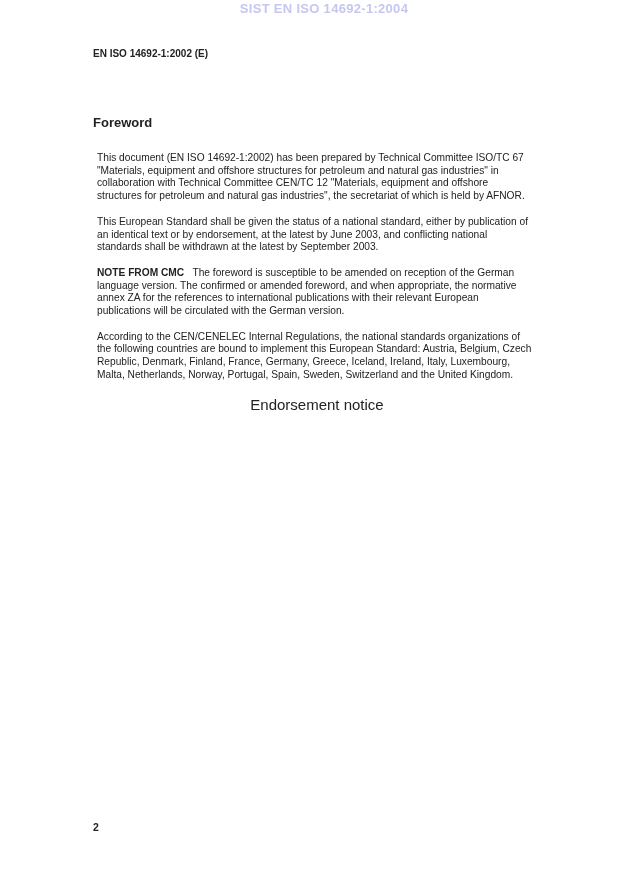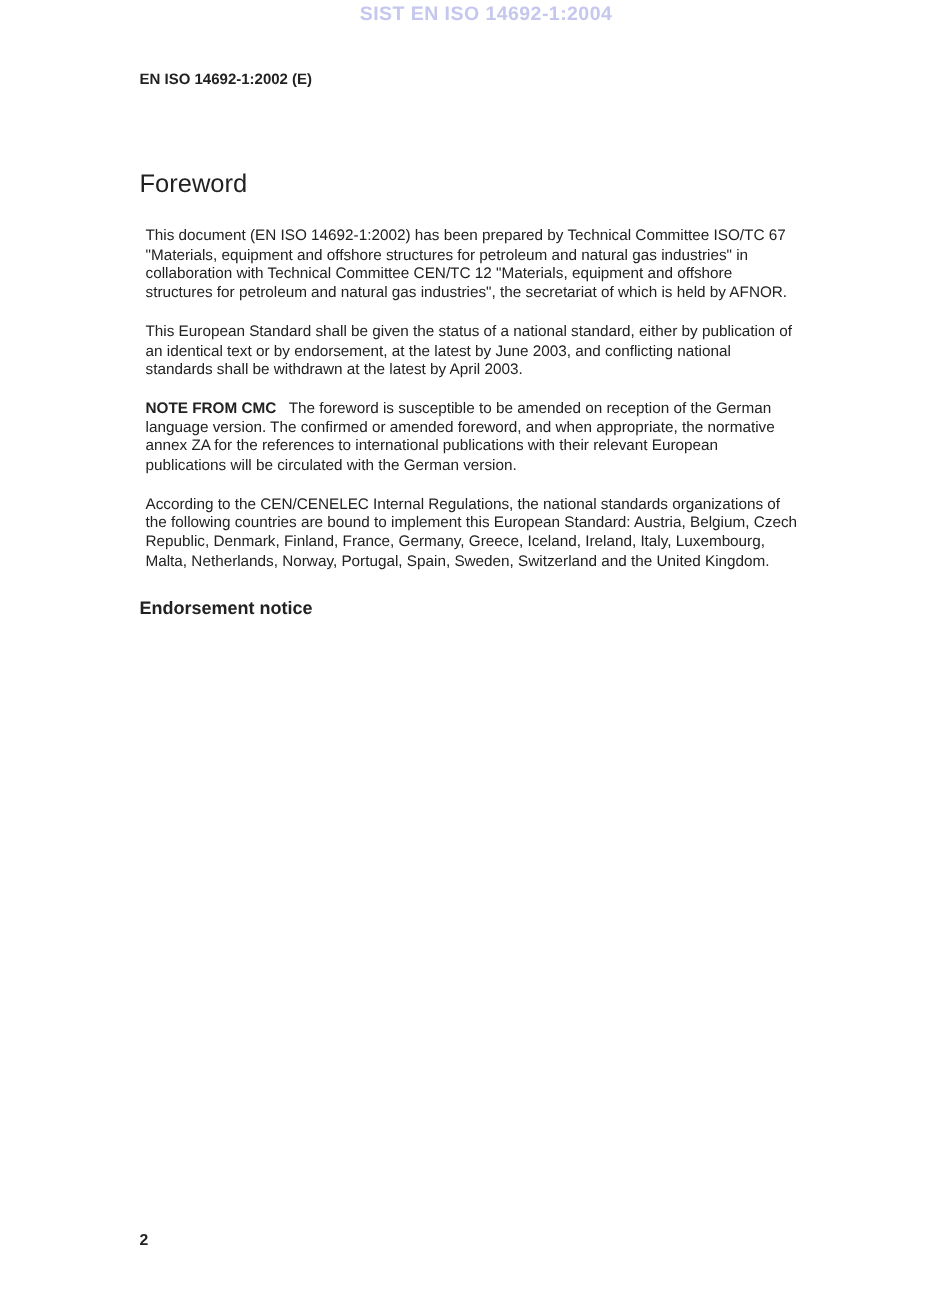--- a/index.html
+++ b/index.html
@@ -35,37 +35,38 @@
     font-weight: bold;
   }
   .content {
     position: absolute;
     left: 93px;
     top: 115px;
     width: 448px;
   }
   .foreword-title {
     margin: 0 0 21px 0;
-    font-size: 17px;
-    font-weight: normal;
+    font-size: 13px;
+    font-weight: bold;
     line-height: 16px;
   }
   .content p {
     margin: 0 0 13px 4px;
     font-size: 10.2px;
     line-height: 12.7px;
     white-space: pre;
   }
   .note-label {
     font-weight: bold;
   }
   .endorsement-title {
     margin: 16px 0 14px 0;
-    font-size: 12px;
-    font-weight: bold;
+    font-size: 15px;
+    font-weight: normal;
+    text-align: center;
     line-height: 14px;
   }
   .page-number {
     position: absolute;
     left: 93px;
     top: 821px;
     font-size: 10.5px;
     font-weight: bold;
   }
 </style>
@@ -82,21 +83,21 @@
 
     <h1 class="foreword-title">Foreword</h1>
 
     <p>This document (EN ISO 14692-1:2002) has been prepared by Technical Committee ISO/TC 67
 "Materials, equipment and offshore structures for petroleum and natural gas industries" in
 collaboration with Technical Committee CEN/TC 12 "Materials, equipment and offshore
 structures for petroleum and natural gas industries", the secretariat of which is held by AFNOR.</p>
 
     <p>This European Standard shall be given the status of a national standard, either by publication of
 an identical text or by endorsement, at the latest by June 2003, and conflicting national
-standards shall be withdrawn at the latest by April 2003.</p>
+standards shall be withdrawn at the latest by September 2003.</p>
 
     <p><span class="note-label">NOTE FROM CMC</span><span>   The foreword is susceptible to be amended on reception of the German
 language version. The confirmed or amended foreword, and when appropriate, the normative
 annex ZA for the references to international publications with their relevant European
 publications will be circulated with the German version.</span></p>
 
     <p>According to the CEN/CENELEC Internal Regulations, the national standards organizations of
 the following countries are bound to implement this European Standard: Austria, Belgium, Czech
 Republic, Denmark, Finland, France, Germany, Greece, Iceland, Ireland, Italy, Luxembourg,
 Malta, Netherlands, Norway, Portugal, Spain, Sweden, Switzerland and the United Kingdom.</p>

